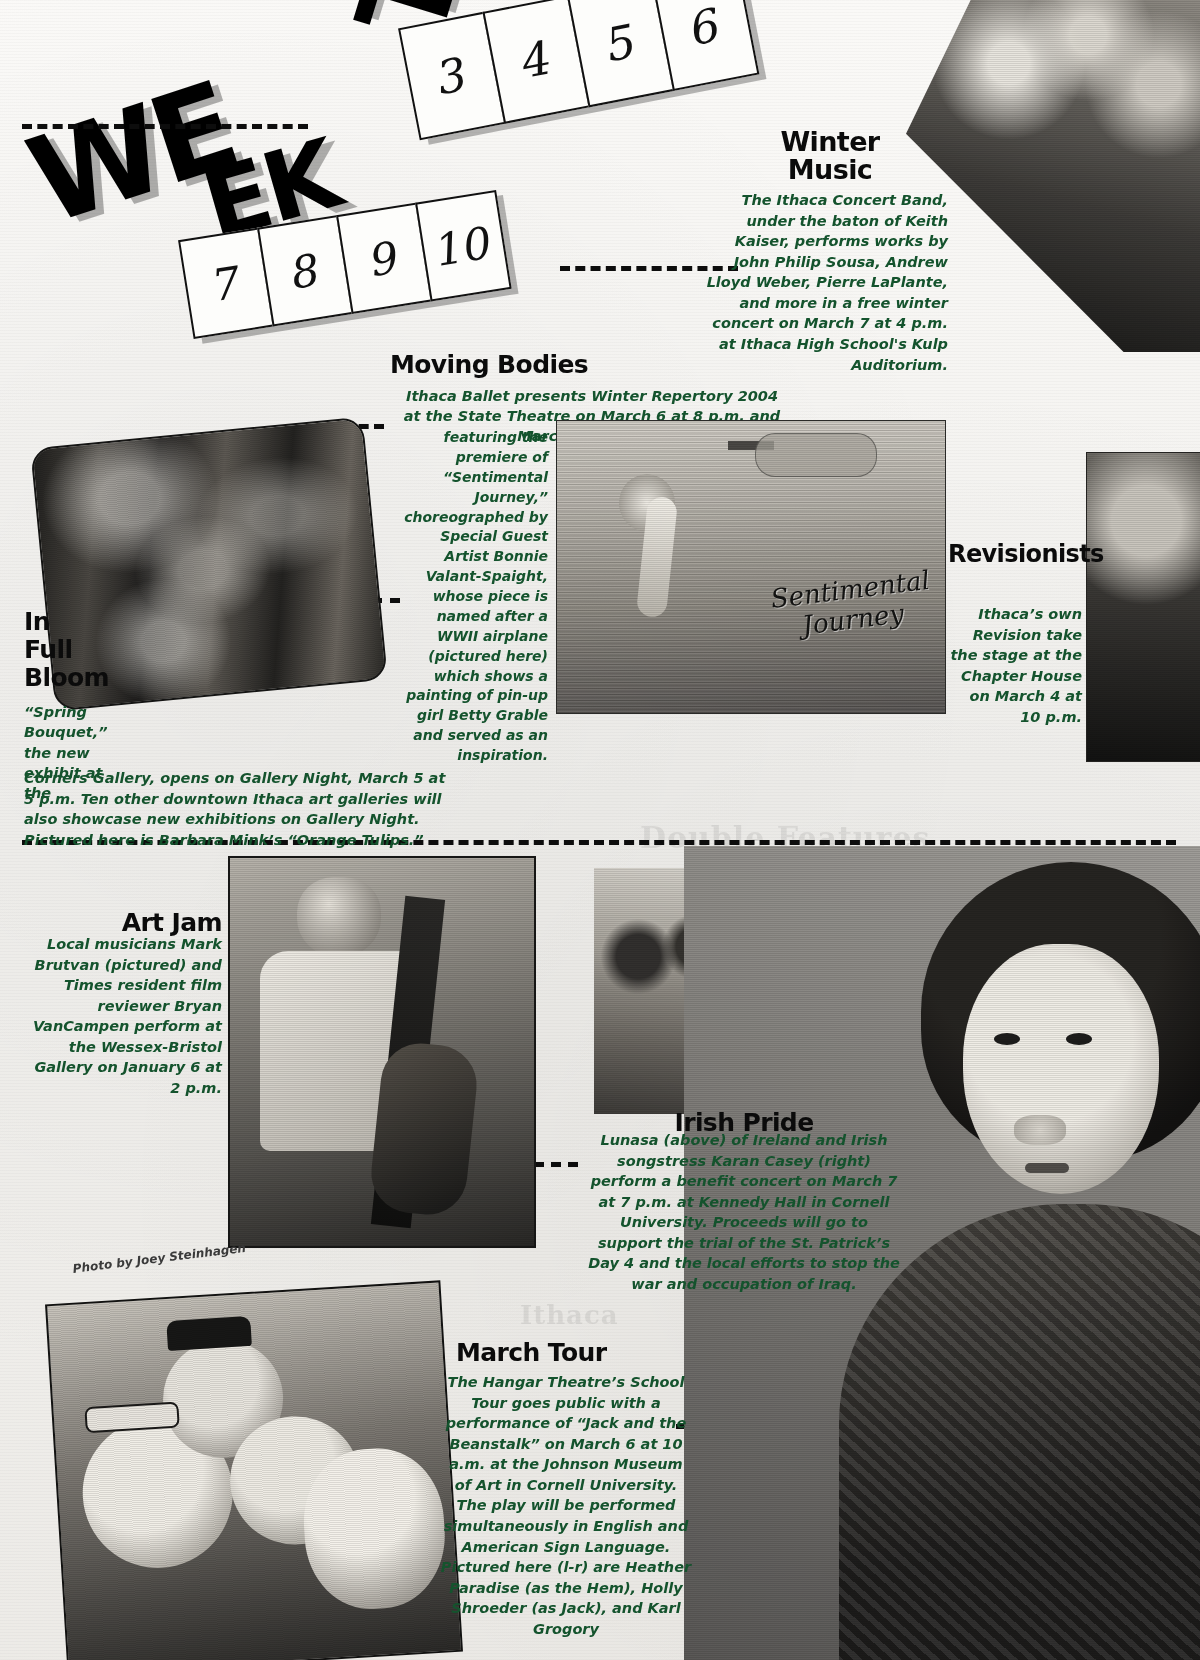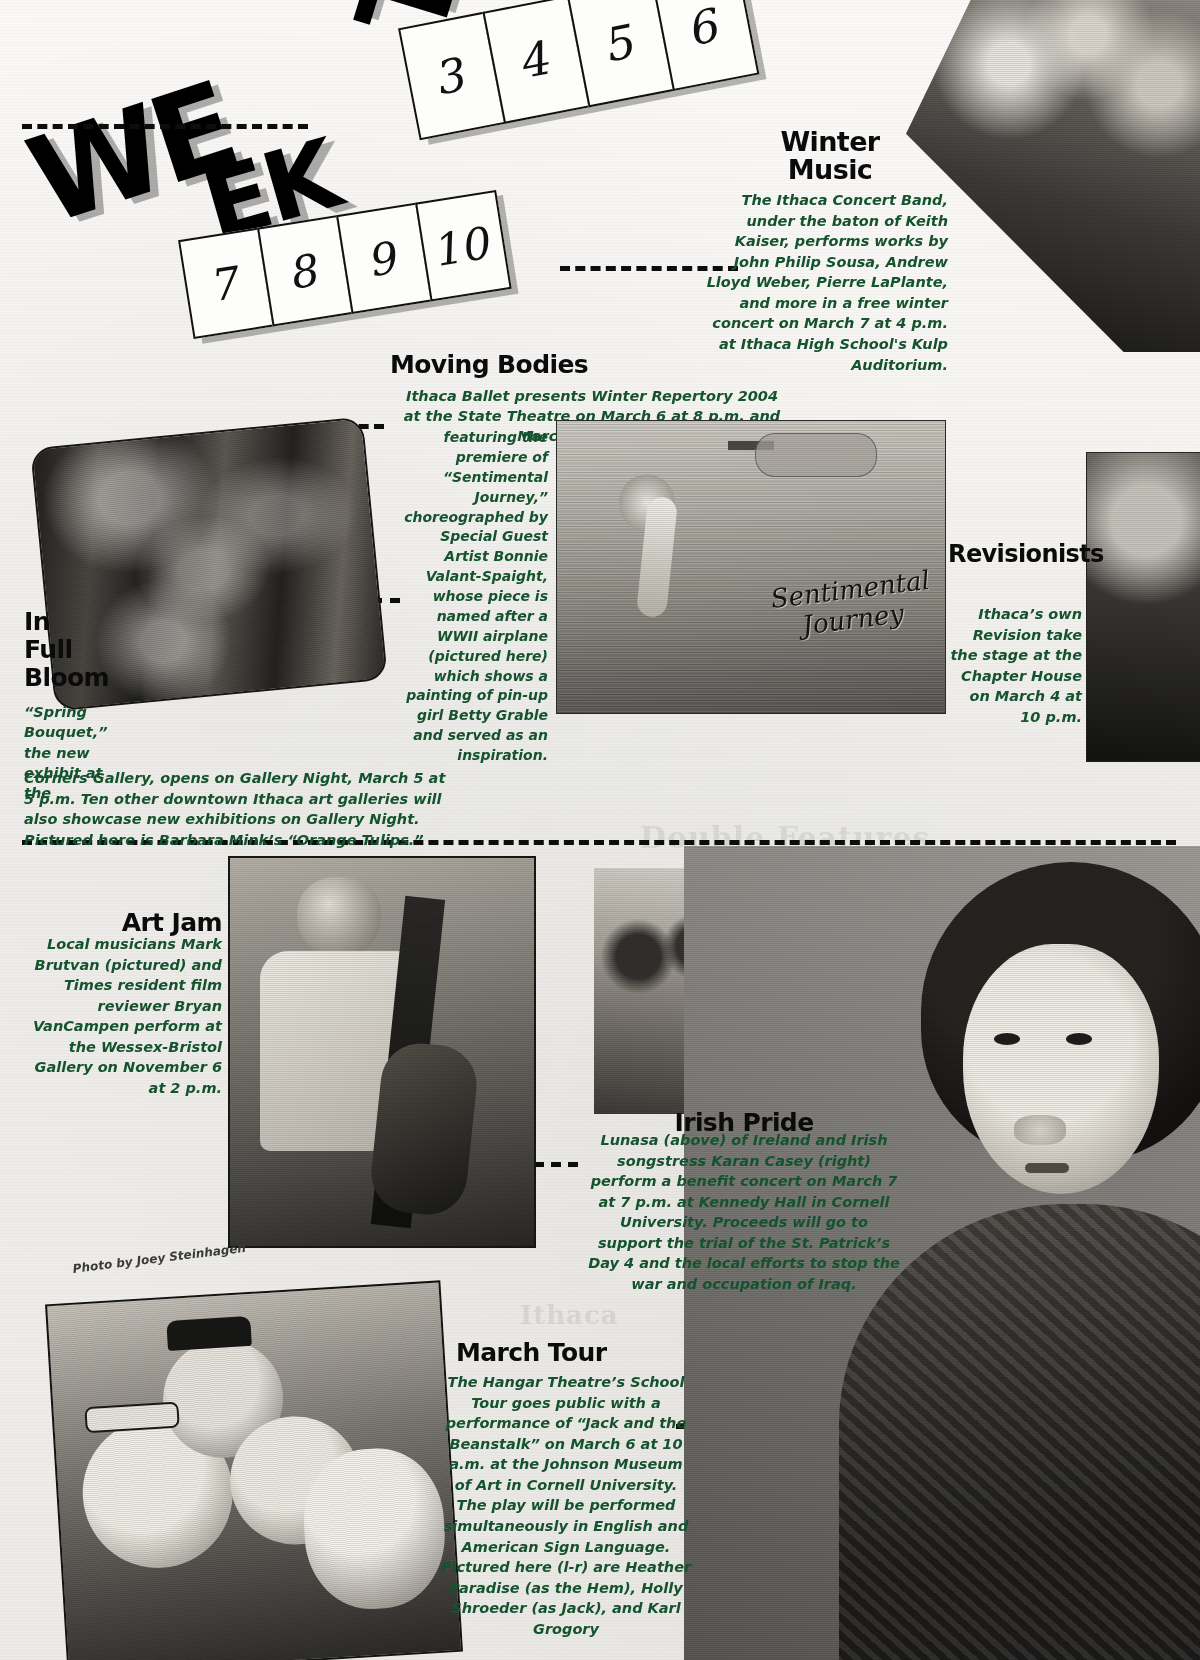--- a/index.html
+++ b/index.html
@@ -195,21 +195,21 @@
   <div style="position:absolute;left:52%;top:10%;width:40px;height:330px;
        background:linear-gradient(180deg,#2a2927,#0f0f0e);transform:rotate(6deg);"></div>
   <div style="position:absolute;left:48%;top:48%;width:96px;height:170px;border-radius:40px;
        background:linear-gradient(150deg,#555049,#171716);transform:rotate(6deg);"></div>
 </div>
 
 <div class="blk" style="left:24px;top:902px;width:198px;text-align:right;margin-top:8px;">
   <div class="hd" style="font-size:25px;">Art Jam</div>
 </div>
 <div class="blk" style="left:24px;top:934px;width:198px;text-align:right;">
-  <div class="bd" style="font-size:14.5px;line-height:1.42;">Local musicians Mark Brutvan (pictured) and Times resident film reviewer Bryan VanCampen perform at the Wessex-Bristol Gallery on November 6 at 2 p.m.</div>
+  <div class="bd" style="font-size:14.5px;line-height:1.42;">Local musicians Mark Brutvan (pictured) and Times resident film reviewer Bryan VanCampen perform at the Wessex-Bristol Gallery on January 6 at 2 p.m.</div>
 </div>
 
 <div class="photo bw1 grainy" style="left:594px;top:868px;width:316px;height:246px;">
   <div class="tex" style="background:linear-gradient(185deg,#dedbd4 0%,#a9a59d 36%,#6a6660 72%,#3c3a37 100%);"></div>
   <div class="tex" style="background:
       radial-gradient(circle at 14% 36%, #32302e 0 7%, rgba(0,0,0,0) 12%),
       radial-gradient(circle at 32% 32%, #35332f 0 7%, rgba(0,0,0,0) 12%),
       radial-gradient(circle at 52% 34%, #2f2d2b 0 7%, rgba(0,0,0,0) 12%),
       radial-gradient(circle at 70% 30%, #33312d 0 7%, rgba(0,0,0,0) 12%),
       radial-gradient(circle at 86% 28%, #2d2b29 0 7%, rgba(0,0,0,0) 12%);"></div>

